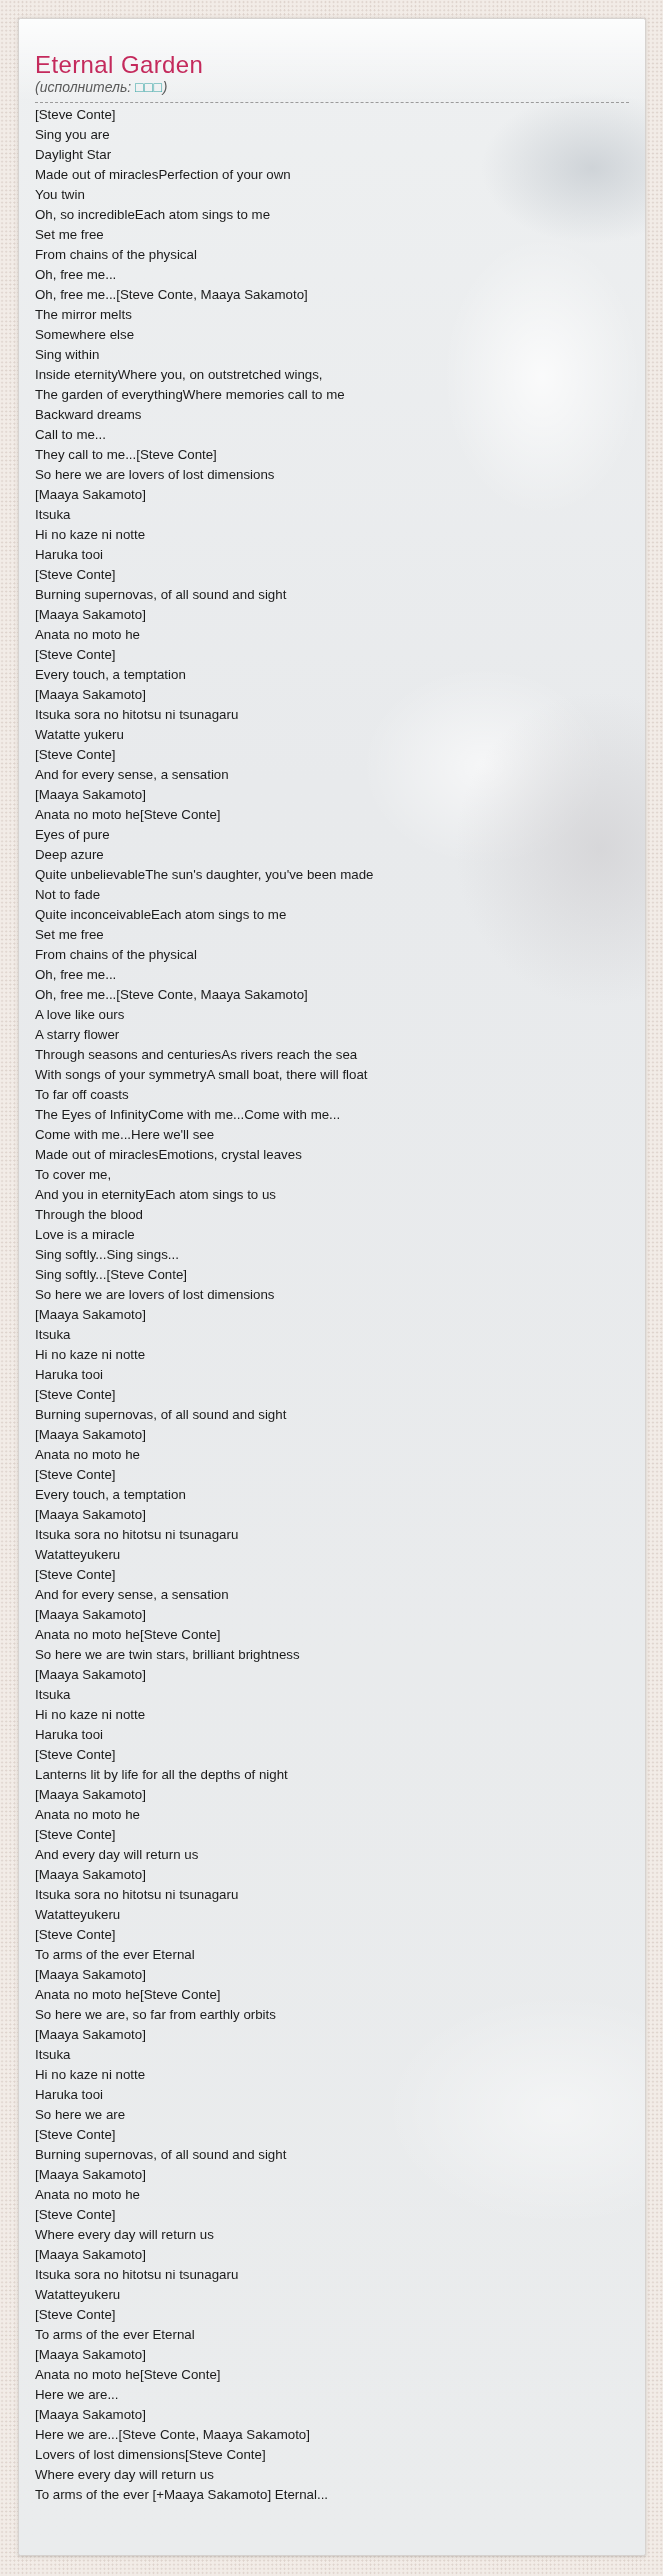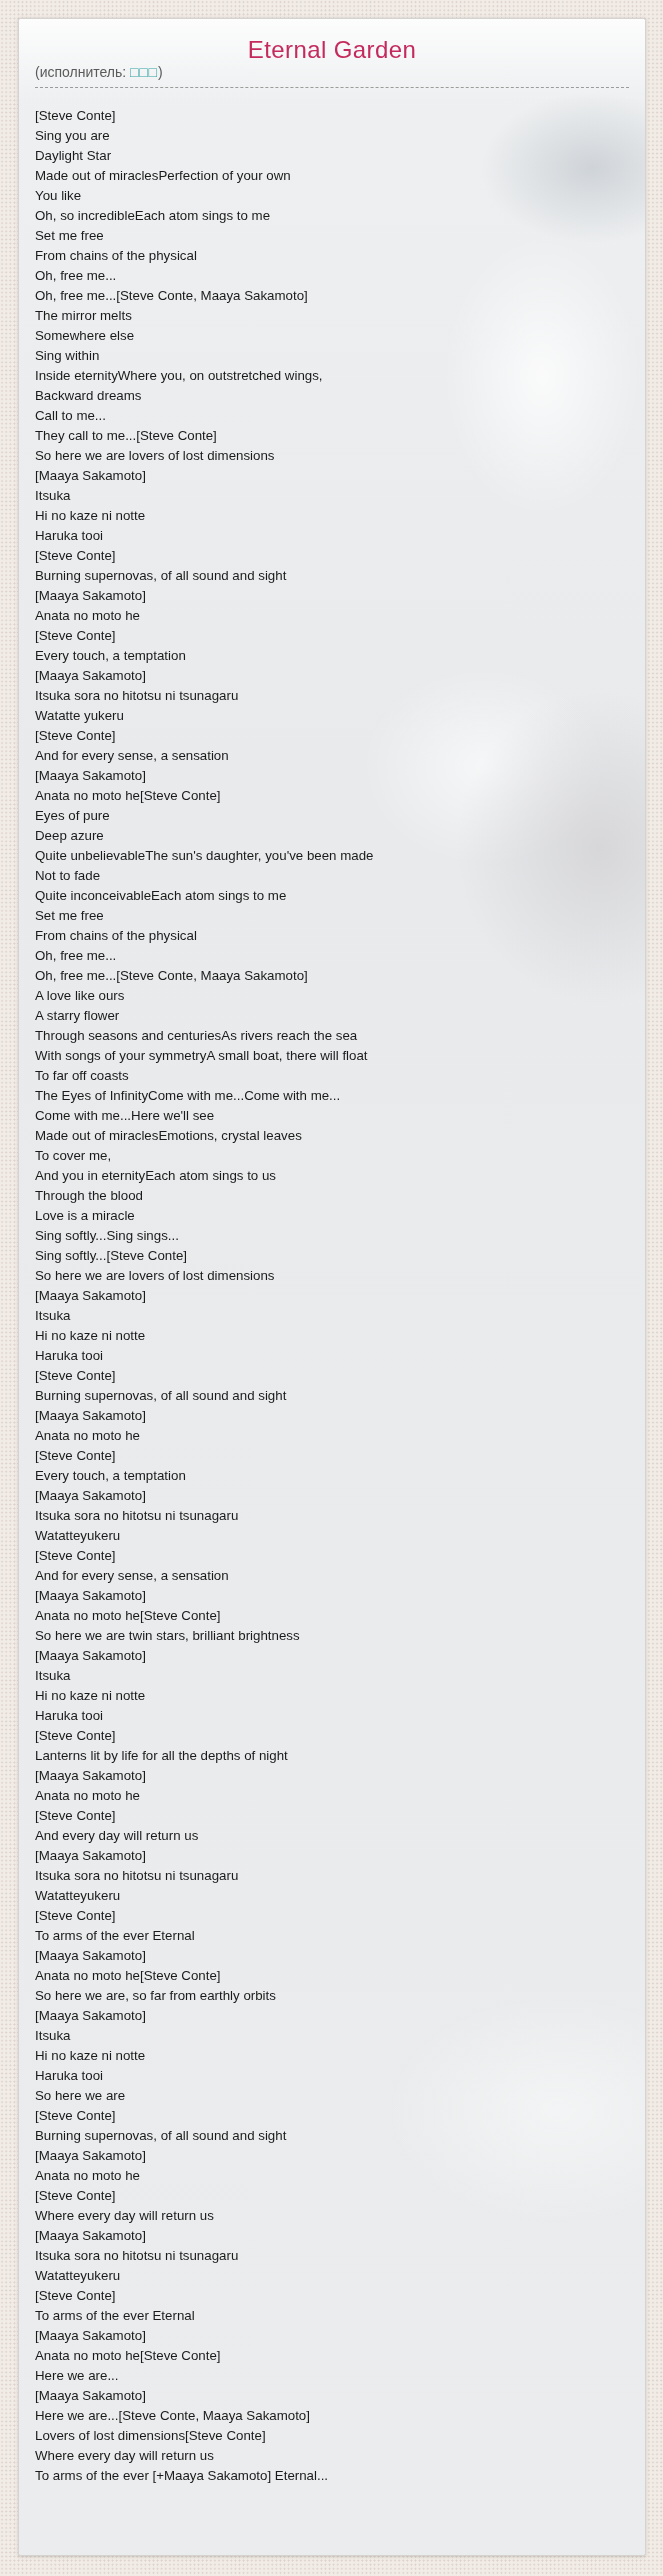--- a/index.html
+++ b/index.html
@@ -28,47 +28,47 @@
       linear-gradient(180deg, rgba(255,255,255,0.85), rgba(255,255,255,0) 83px),
       radial-gradient(ellipse 158px 108px at 573px 149px, rgba(182,189,196,0.55), rgba(182,189,196,0) 70%),
       radial-gradient(ellipse 141px 199px at 523px 357px, rgba(255,255,255,0.75), rgba(255,255,255,0) 70%),
       radial-gradient(ellipse 207px 224px at 581px 830px, rgba(198,196,199,0.5), rgba(198,196,199,0) 70%),
       radial-gradient(ellipse 174px 141px at 465px 747px, rgba(255,255,255,0.6), rgba(255,255,255,0) 70%),
       radial-gradient(ellipse 249px 166px at 539px 2091px, rgba(255,255,255,0.45), rgba(255,255,255,0) 70%),
       linear-gradient(180deg, #eef0f1 0%, #e8eaec 30%, #eaeced 100%);
     padding: 16.6px 0 0 0;
   }
   .title {
-    margin: 0 16px 0 16px;
+    margin: 15px 16px 0 16px;
     font-size: 24px;
     line-height: 27px;
     font-weight: 400;
     letter-spacing: 0.4px;
     color: #c42a5c;
-    text-align: center;
   }
   .artist {
     margin: 1.7px 16px 0 16px;
     font-size: 14px;
     line-height: 16.6px;
     color: #5a5a5a;
+    font-style: italic;
   }
   .artist-link {
     color: #35a3a3;
     text-decoration: none;
     letter-spacing: 0.8px;
     cursor: pointer;
   }
   .divider {
     margin: 5.8px 16px 0 16px;
     height: 0;
     border-bottom: 0.8px dashed #9b9b9b;
   }
   .lyrics {
-    margin: 18px 16px 0 16px;
+    margin: 2px 16px 0 16px;
     font-size: 13.3px;
     line-height: 20px;
     color: #1b1b1b;
   }
   .line {
     min-height: 20px;
     white-space: pre;
   }
 </style>
 </head>
@@ -76,30 +76,31 @@
 
 <div class="card">
   <h1 class="title">Eternal Garden</h1>
   <div class="artist"><span>(исполнитель: </span><a class="artist-link">□□□</a><span>)</span></div>
   <div class="divider"></div>
   <div class="lyrics">
       <div class="line">[Steve Conte]</div>
       <div class="line">Sing you are</div>
       <div class="line">Daylight Star</div>
       <div class="line">Made out of miraclesPerfection of your own</div>
-      <div class="line">You like</div>
+      <div class="line">You twin</div>
       <div class="line">Oh, so incredibleEach atom sings to me</div>
       <div class="line">Set me free</div>
       <div class="line">From chains of the physical</div>
       <div class="line">Oh, free me...</div>
       <div class="line">Oh, free me...[Steve Conte, Maaya Sakamoto]</div>
       <div class="line">The mirror melts</div>
       <div class="line">Somewhere else</div>
       <div class="line">Sing within</div>
       <div class="line">Inside eternityWhere you, on outstretched wings,</div>
+      <div class="line">The garden of everythingWhere memories call to me</div>
       <div class="line">Backward dreams</div>
       <div class="line">Call to me...</div>
       <div class="line">They call to me...[Steve Conte]</div>
       <div class="line">So here we are lovers of lost dimensions</div>
       <div class="line">[Maaya Sakamoto]</div>
       <div class="line">Itsuka</div>
       <div class="line">Hi no kaze ni notte</div>
       <div class="line">Haruka tooi</div>
       <div class="line">[Steve Conte]</div>
       <div class="line">Burning supernovas, of all sound and sight</div>

